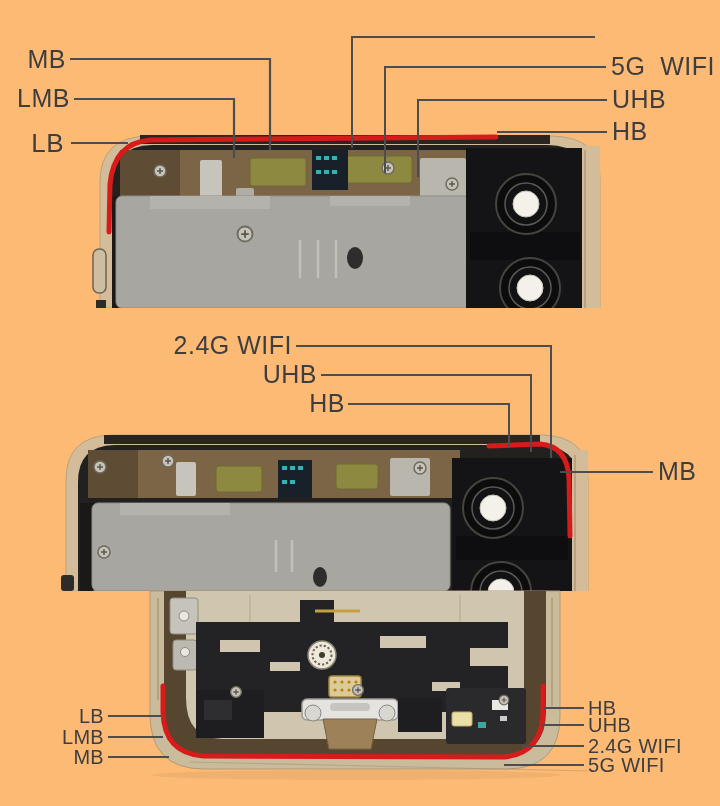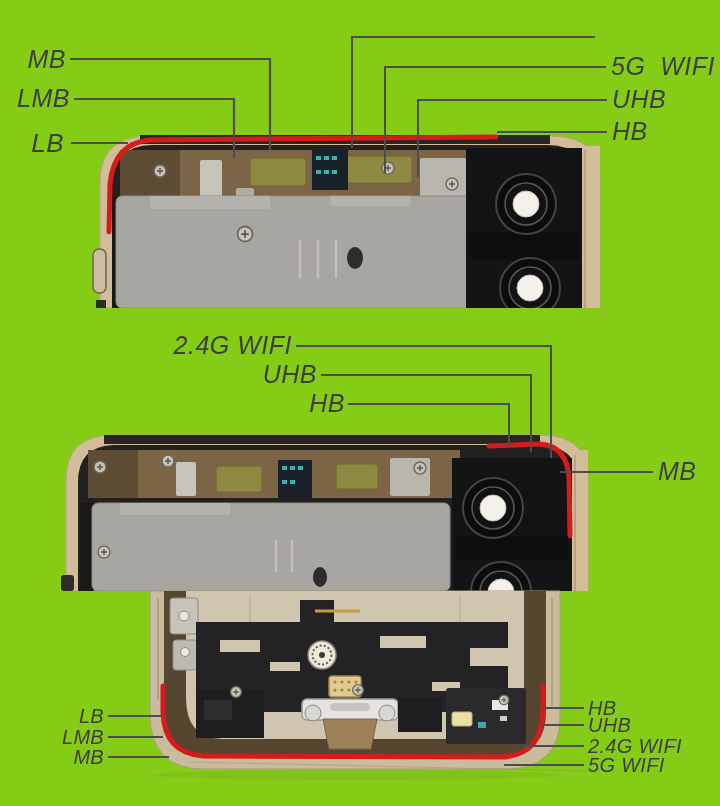--- a/index.html
+++ b/index.html
@@ -1,20 +1,19 @@
 <!DOCTYPE html>
 <html><head>
 <meta charset="utf-8">
 <style>
   html,body{margin:0;padding:0;}
   .stage{
     position:relative;width:720px;height:806px;
-    background:#84cc16;overflow:hidden;
+    background:#fdba74;overflow:hidden;
     font-family:"Liberation Sans",sans-serif;
-    font-style:italic;
   }
   .stage svg{position:absolute;left:0;top:0;}
   text{fill:#3e3e40;white-space:pre;}
   .t25{font-size:25px;letter-spacing:.5px;}
   .t26{font-size:26px;letter-spacing:.5px;}
   .t20{font-size:20px;letter-spacing:.3px;}
   .leader{fill:none;stroke:#4d4d4f;stroke-width:2.2;}
   .leader-thin{fill:none;stroke:#4d4d4f;stroke-width:2;}
   .redline{fill:none;stroke:#d61b1b;stroke-width:5;stroke-linecap:round;}
 </style>

